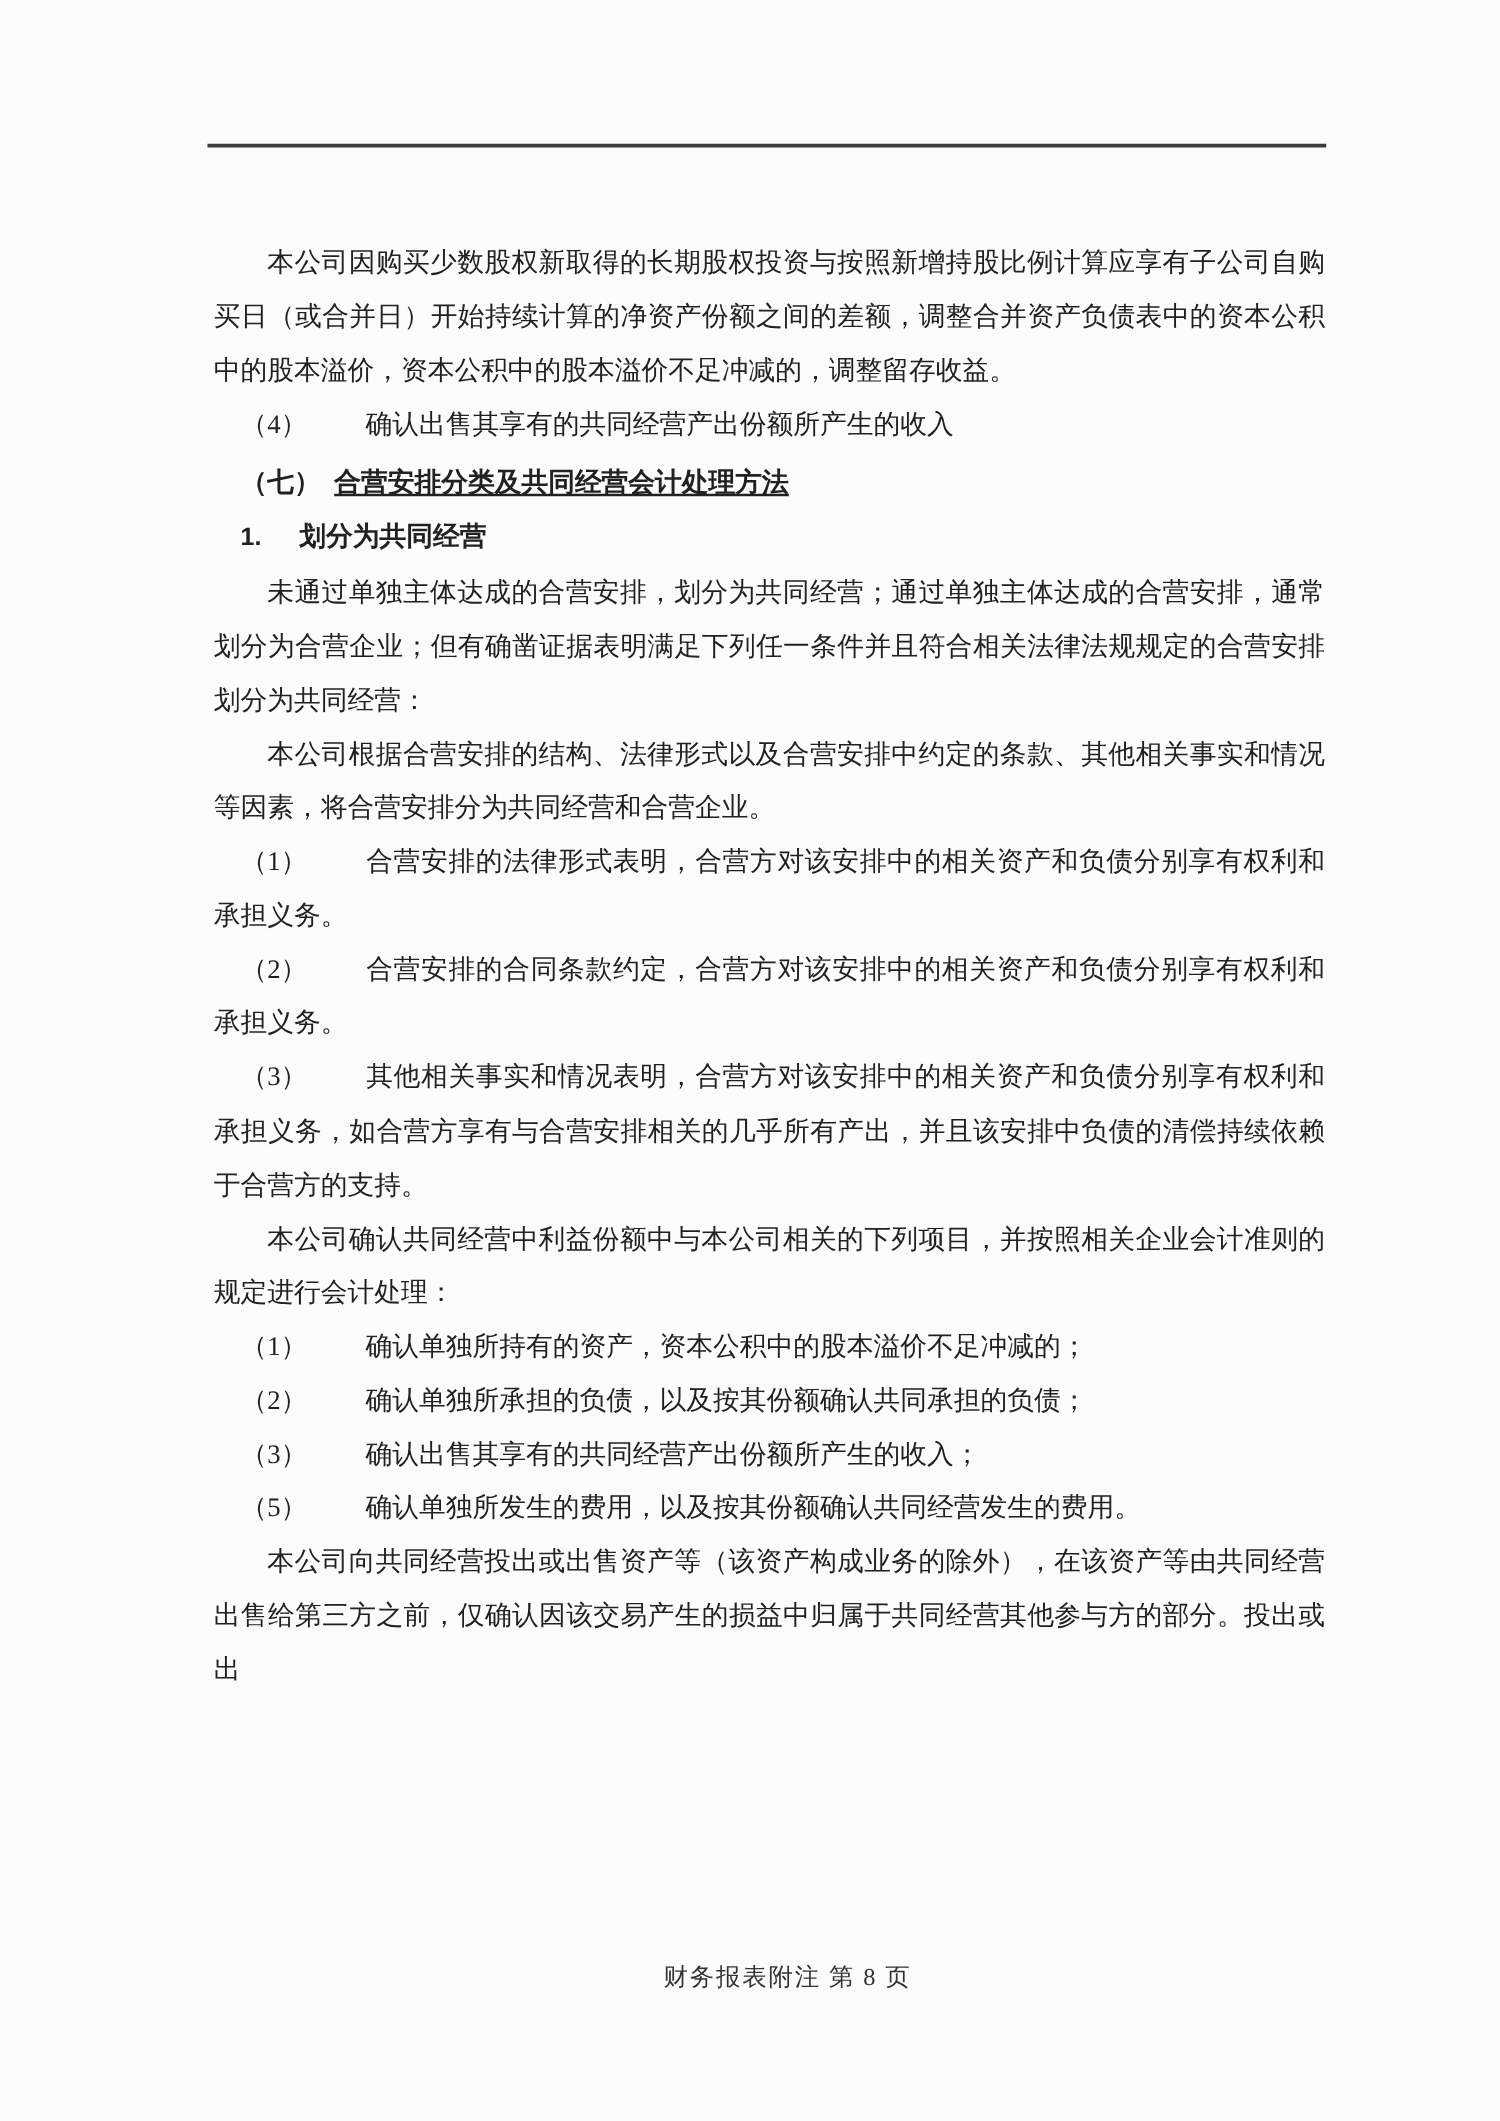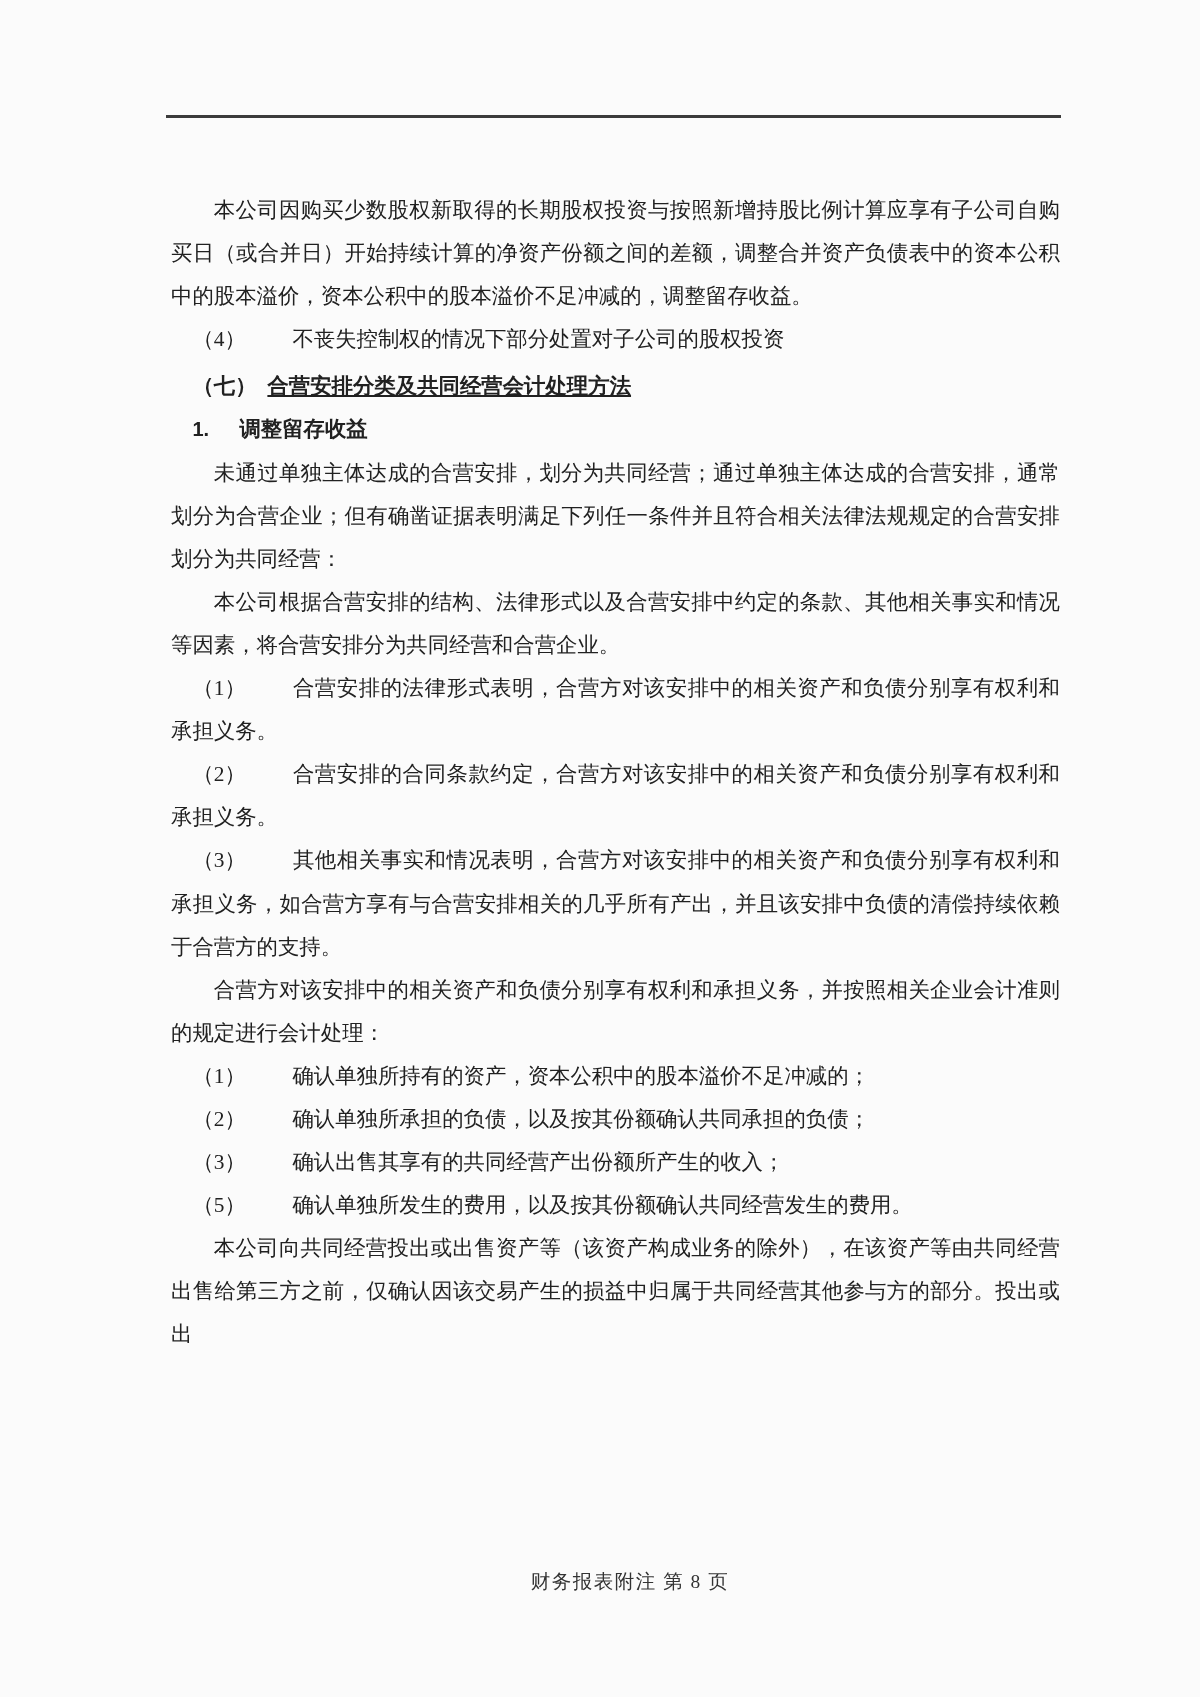--- a/index.html
+++ b/index.html
@@ -73,34 +73,34 @@
 </style>
 </head>
 <body>
 
 <div class="page">
 
   <div class="header-rule"></div>
 
   <div class="doc-body">
     <p class="para">本公司因购买少数股权新取得的长期股权投资与按照新增持股比例计算应享有子公司自购买日（或合并日）开始持续计算的净资产份额之间的差额，调整合并资产负债表中的资本公积中的股本溢价，资本公积中的股本溢价不足冲减的，调整留存收益。</p>
-    <p class="item"><span class="num">（4）</span><span>不丧失控制权的情况下部分处置对子公司的股权投资</span></p>
+    <p class="item"><span class="num">（4）</span><span>确认出售其享有的共同经营产出份额所产生的收入</span></p>
 
     <p class="h1"><span class="num">（七）</span><span>合营安排分类及共同经营会计处理方法</span></p>
-    <p class="h2"><span class="num">1.</span><span>调整留存收益</span></p>
+    <p class="h2"><span class="num">1.</span><span>划分为共同经营</span></p>
 
     <p class="para">未通过单独主体达成的合营安排，划分为共同经营；通过单独主体达成的合营安排，通常划分为合营企业；但有确凿证据表明满足下列任一条件并且符合相关法律法规规定的合营安排划分为共同经营：</p>
     <p class="para">本公司根据合营安排的结构、法律形式以及合营安排中约定的条款、其他相关事实和情况等因素，将合营安排分为共同经营和合营企业。</p>
 
     <p class="item"><span class="num">（1）</span><span>合营安排的法律形式表明，合营方对该安排中的相关资产和负债分别享有权利和承担义务。</span></p>
     <p class="item"><span class="num">（2）</span><span>合营安排的合同条款约定，合营方对该安排中的相关资产和负债分别享有权利和承担义务。</span></p>
     <p class="item"><span class="num">（3）</span><span>其他相关事实和情况表明，合营方对该安排中的相关资产和负债分别享有权利和承担义务，如合营方享有与合营安排相关的几乎所有产出，并且该安排中负债的清偿持续依赖于合营方的支持。</span></p>
 
 
-    <p class="para">合营方对该安排中的相关资产和负债分别享有权利和承担义务，并按照相关企业会计准则的规定进行会计处理：</p>
+    <p class="para">本公司确认共同经营中利益份额中与本公司相关的下列项目，并按照相关企业会计准则的规定进行会计处理：</p>
 
     <p class="item"><span class="num">（1）</span><span>确认单独所持有的资产，资本公积中的股本溢价不足冲减的；</span></p>
     <p class="item"><span class="num">（2）</span><span>确认单独所承担的负债，以及按其份额确认共同承担的负债；</span></p>
     <p class="item"><span class="num">（3）</span><span>确认出售其享有的共同经营产出份额所产生的收入；</span></p>
     <p class="item"><span class="num">（5）</span><span>确认单独所发生的费用，以及按其份额确认共同经营发生的费用。</span></p>
 
     <p class="para">本公司向共同经营投出或出售资产等（该资产构成业务的除外），在该资产等由共同经营出售给第三方之前，仅确认因该交易产生的损益中归属于共同经营其他参与方的部分。投出或出</p>
   </div>
 
   <div class="page-footer">财务报表附注 第 8 页</div>

